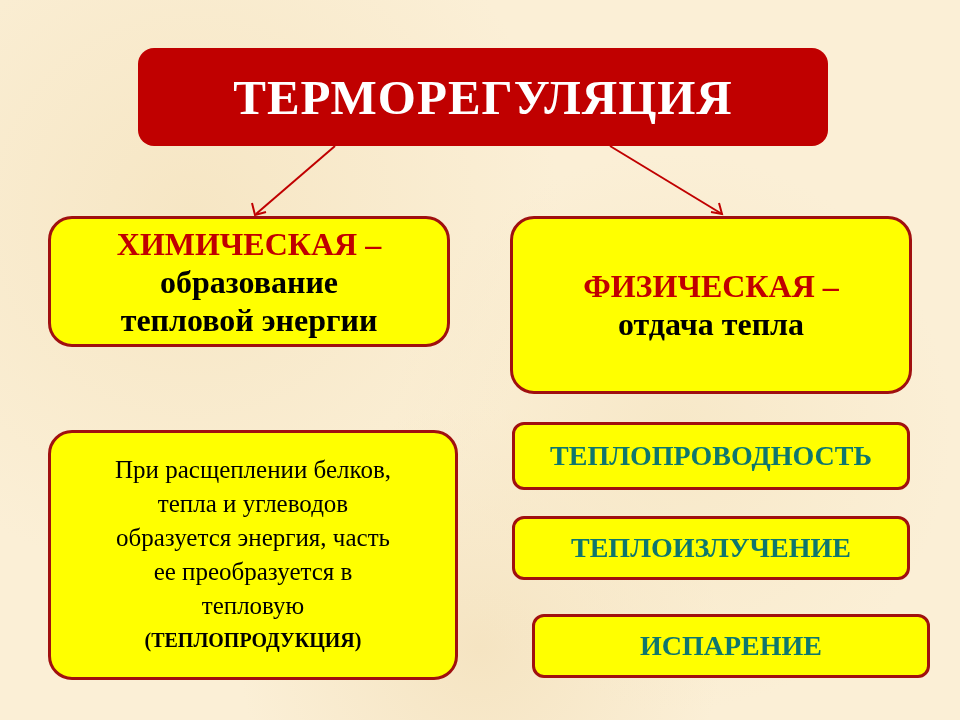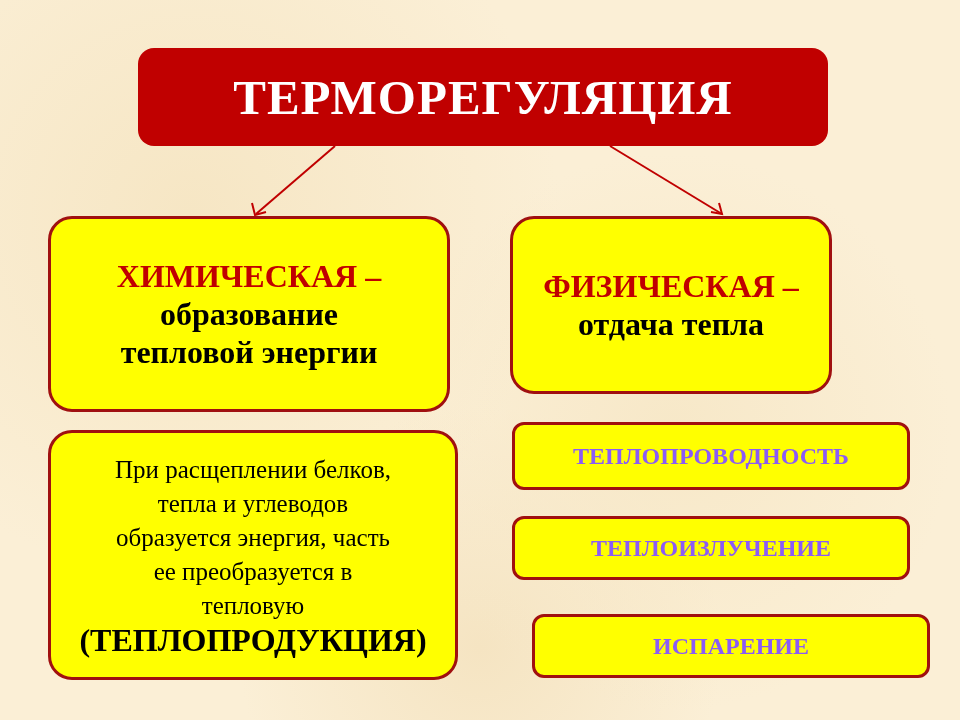--- a/index.html
+++ b/index.html
@@ -13,55 +13,55 @@
     background:#c00000;border-radius:16px;display:flex;align-items:center;justify-content:center;}
   .title-box span{color:#fff;font-weight:bold;font-size:49px;letter-spacing:1px;}
   .ybox{position:absolute;background:#ffff00;border:3px solid #a01010;border-radius:24px;
     box-sizing:border-box;display:flex;flex-direction:column;align-items:center;justify-content:center;text-align:center;}
   .red{color:#c00000;font-weight:bold;}
   .blk{color:#000;font-weight:bold;}
   .big{font-size:32px;line-height:38px;}
   .desc{font-size:25px;line-height:34px;color:#000;}
   .small-box{position:absolute;left:512px;width:398px;background:#ffff00;border:3px solid #a01010;
     border-radius:12px;box-sizing:border-box;display:flex;align-items:center;justify-content:center;}
-  .small-box span{color:#8b5cf6;font-weight:bold;font-size:24px;}
+  .small-box span{color:#0f766e;font-weight:bold;font-size:28px;}
   svg.arrows{position:absolute;left:0;top:0;}
 </style>
 </head>
 <body>
 
 <svg class="arrows" width="960" height="720">
   <line x1="335" y1="146" x2="256" y2="214" stroke="#c00000" stroke-width="2"></line>
   <polyline points="252,203 255,215 266,212" fill="none" stroke="#c00000" stroke-width="2"></polyline>
   <line x1="610" y1="146" x2="722" y2="214" stroke="#c00000" stroke-width="2"></line>
   <polyline points="711,212 722,214 719,203" fill="none" stroke="#c00000" stroke-width="2"></polyline>
 </svg>
 
 <div class="title-box">
   <span>ТЕРМОРЕГУЛЯЦИЯ</span>
 </div>
 
-<div class="ybox" style="left:48px;top:216px;width:402px;height:196px;">
+<div class="ybox" style="left:48px;top:216px;width:402px;height:131px;">
   <div class="big"><span class="red">ХИМИЧЕСКАЯ</span><span class="blk" style="color:#c00000"> –</span></div>
   <div class="big blk">образование</div>
   <div class="big blk">тепловой энергии</div>
 </div>
 
-<div class="ybox" style="left:510px;top:216px;width:322px;height:178px;">
+<div class="ybox" style="left:510px;top:216px;width:402px;height:178px;">
   <div class="big"><span class="red">ФИЗИЧЕСКАЯ</span><span class="red"> –</span></div>
   <div class="big blk">отдача тепла</div>
 </div>
 
 <div class="ybox" style="left:48px;top:430px;width:410px;height:250px;">
   <div class="desc">При расщеплении белков,</div>
   <div class="desc">тепла и углеводов</div>
   <div class="desc">образуется энергия, часть</div>
   <div class="desc">ее преобразуется в</div>
   <div class="desc">тепловую</div>
-  <div class="desc red" style="font-size:32px;">(ТЕПЛОПРОДУКЦИЯ)</div>
+  <div class="desc red" style="font-size:20px;">(ТЕПЛОПРОДУКЦИЯ)</div>
 </div>
 
 <div class="small-box" style="top:422px;height:68px;">
   <span>ТЕПЛОПРОВОДНОСТЬ</span>
 </div>
 <div class="small-box" style="top:516px;height:64px;">
   <span>ТЕПЛОИЗЛУЧЕНИЕ</span>
 </div>
 <div class="small-box" style="top:614px;height:64px;margin-left:20px;">
   <span>ИСПАРЕНИЕ</span>

